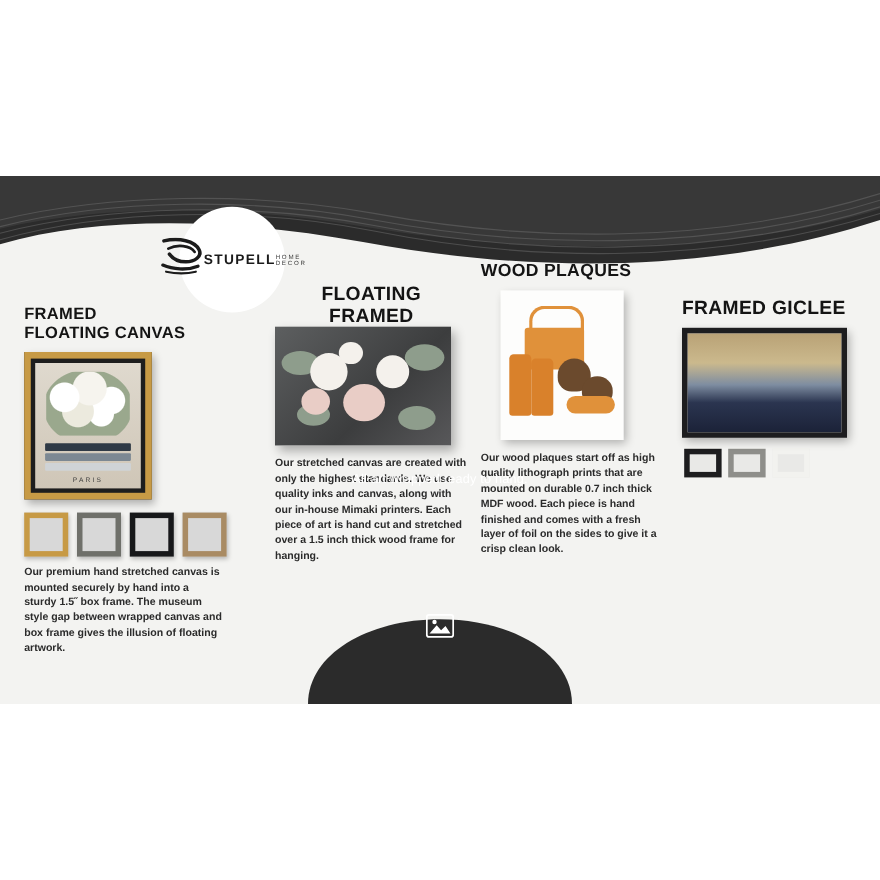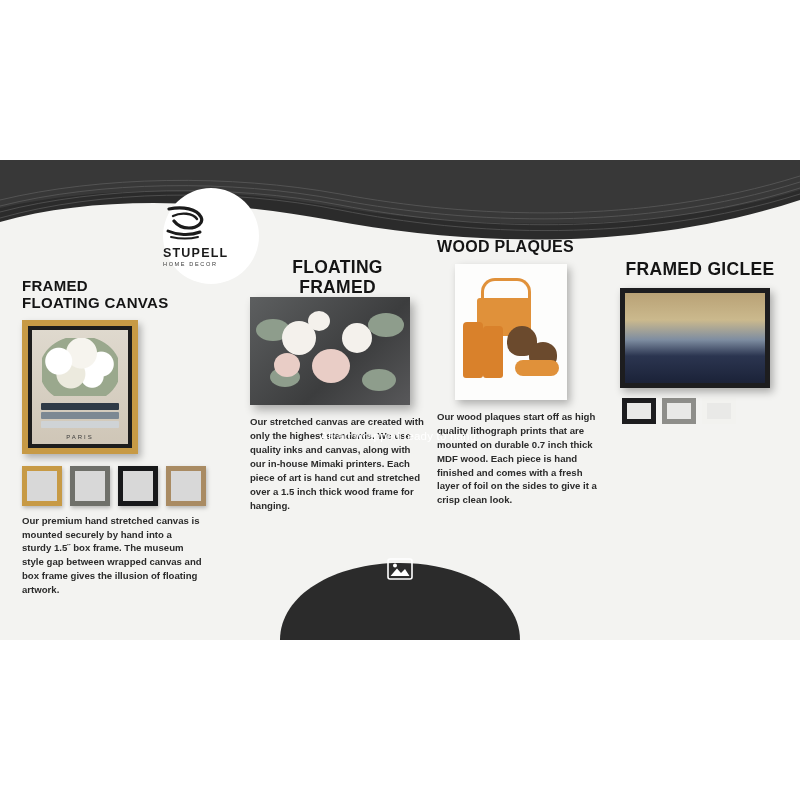--- a/index.html
+++ b/index.html
@@ -73,22 +73,22 @@
   
   .logo-badge {
     position: absolute;
     left: 163px;
     top: 28px;
     width: 96px;
     height: 96px;
     background: #ffffff;
     border-radius: 50%;
     display: flex;
-    flex-direction: column;
-    align-items: flex-start;
+    flex-direction: row;
+    align-items: center;
     justify-content: center;
     z-index: 6;
   }
   .logo-mark { margin-bottom: 2px; }
   .logo-name {
     font-size: 12.5px;
     font-weight: bold;
     letter-spacing: 1.2px;
     color: #1b1b1b;
   }
@@ -126,21 +126,21 @@
   #col2 { left: 250px; top: 98px; width: 175px; }
   #col2 .col-title { font-size: 17.5px; text-align: center; }
   #col2 .col-body { margin-top: 10px; }
 
   
   #col3 { left: 437px; top: 78px; width: 166px; }
   #col3 .col-title { font-size: 16px; }
   #col3 .col-body { margin-top: 10px; }
 
   
-  #col4 { left: 620px; top: 100px; width: 160px; text-align: center; }
+  #col4 { left: 620px; top: 110px; width: 160px; }
   #col4 .col-title { font-size: 17.5px; }
   #col4 .col-body { margin-top: 10px; }
 
   
   .frame1 {
     position: relative;
     width: 116px;
     height: 134px;
     border: 6px solid #c79a45;
     background: #1d1d1d;

